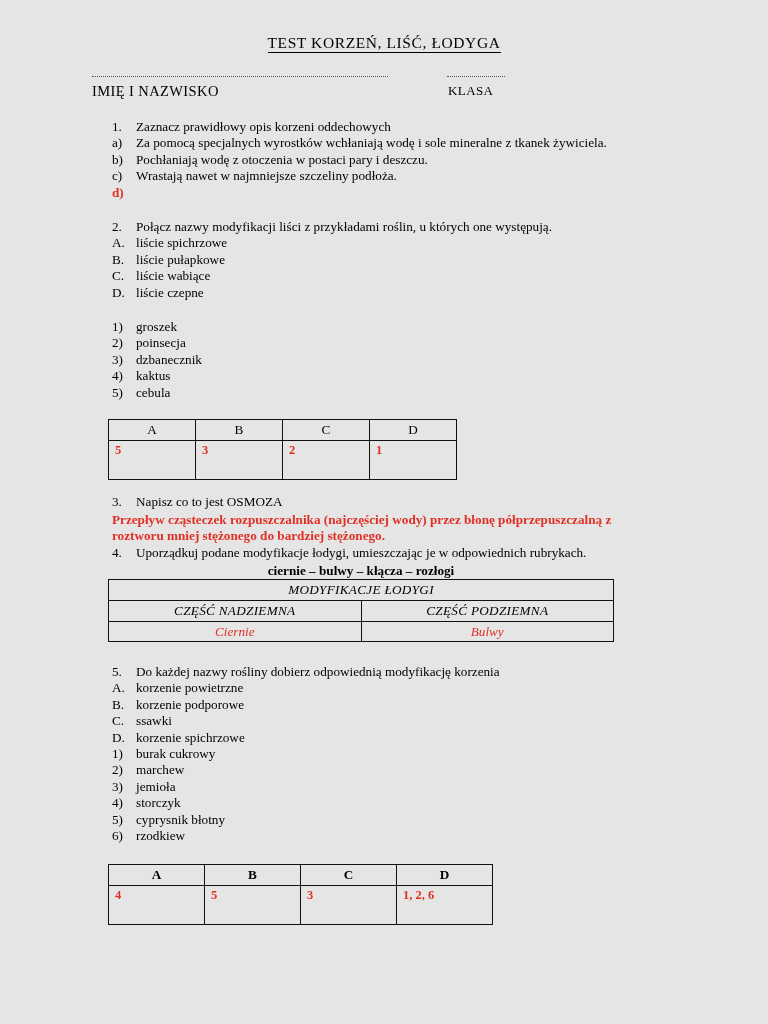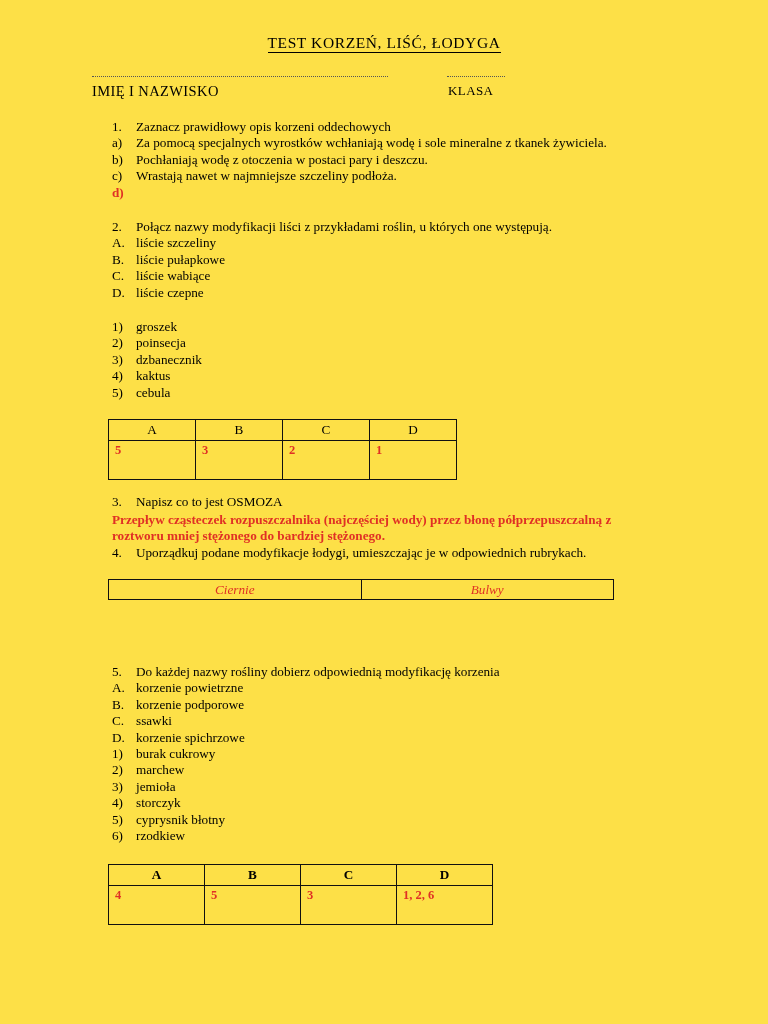--- a/index.html
+++ b/index.html
@@ -12,21 +12,21 @@
     height: 1024px;
     position: relative;
     font-family: "Liberation Serif", "DejaVu Serif", serif;
     color: #000000;
     overflow: hidden;
   }
   .page {
     position: relative;
     width: 768px;
     height: 1024px;
-    background: #fde047;
+    background: #e5e5e5;
   }
 
   
   .doc-title {
     position: absolute;
     top: 34px;
     left: 0;
     width: 768px;
     text-align: center;
     font-size: 15.5px;
@@ -205,21 +205,21 @@
     </div>
   </div>
 
   <div class="block" style="top:219px; left:112px;">
     <div class="q-line">
       <span class="q-num">2.</span>
       <span class="q-text">Połącz nazwy modyfikacji liści z przykładami roślin, u których one występują.</span>
     </div>
     <div class="opt-line">
       <span class="opt-mark">A.</span>
-      <span>liście szczeliny</span>
+      <span>liście spichrzowe</span>
     </div>
     <div class="opt-line">
       <span class="opt-mark">B.</span>
       <span>liście pułapkowe</span>
     </div>
     <div class="opt-line">
       <span class="opt-mark">C.</span>
       <span>liście wabiące</span>
     </div>
     <div class="opt-line">
@@ -286,24 +286,32 @@
     </div>
   </div>
 
   <div class="block" style="top:545px; left:112px;">
     <div class="q-line">
       <span class="q-num">4.</span>
       <span class="q-text">Uporządkuj podane modyfikacje łodygi, umieszczając je w odpowiednich rubrykach.</span>
     </div>
   </div>
 
+  <div class="stem-caption">ciernie – bulwy – kłącza – rozłogi</div>
 
   <div class="block" style="top:579px; left:108px;">
     <table class="stem">
       <tbody>
+          <tr>
+        <td class="title" colspan="2">MODYFIKACJE   ŁODYGI</td>
+      </tr>
+      <tr>
+        <td class="colhead" style="width:266px;">CZĘŚĆ   NADZIEMNA</td>
+        <td class="colhead" style="width:240px;">CZĘŚĆ   PODZIEMNA</td>
+      </tr>
       <tr>
         <td class="entry">Ciernie</td>
         <td class="entry">Bulwy</td>
       </tr>
     </tbody>
       </table>
   </div>
 
   <div class="block" style="top:664px; left:112px;">
     <div class="q-line">

